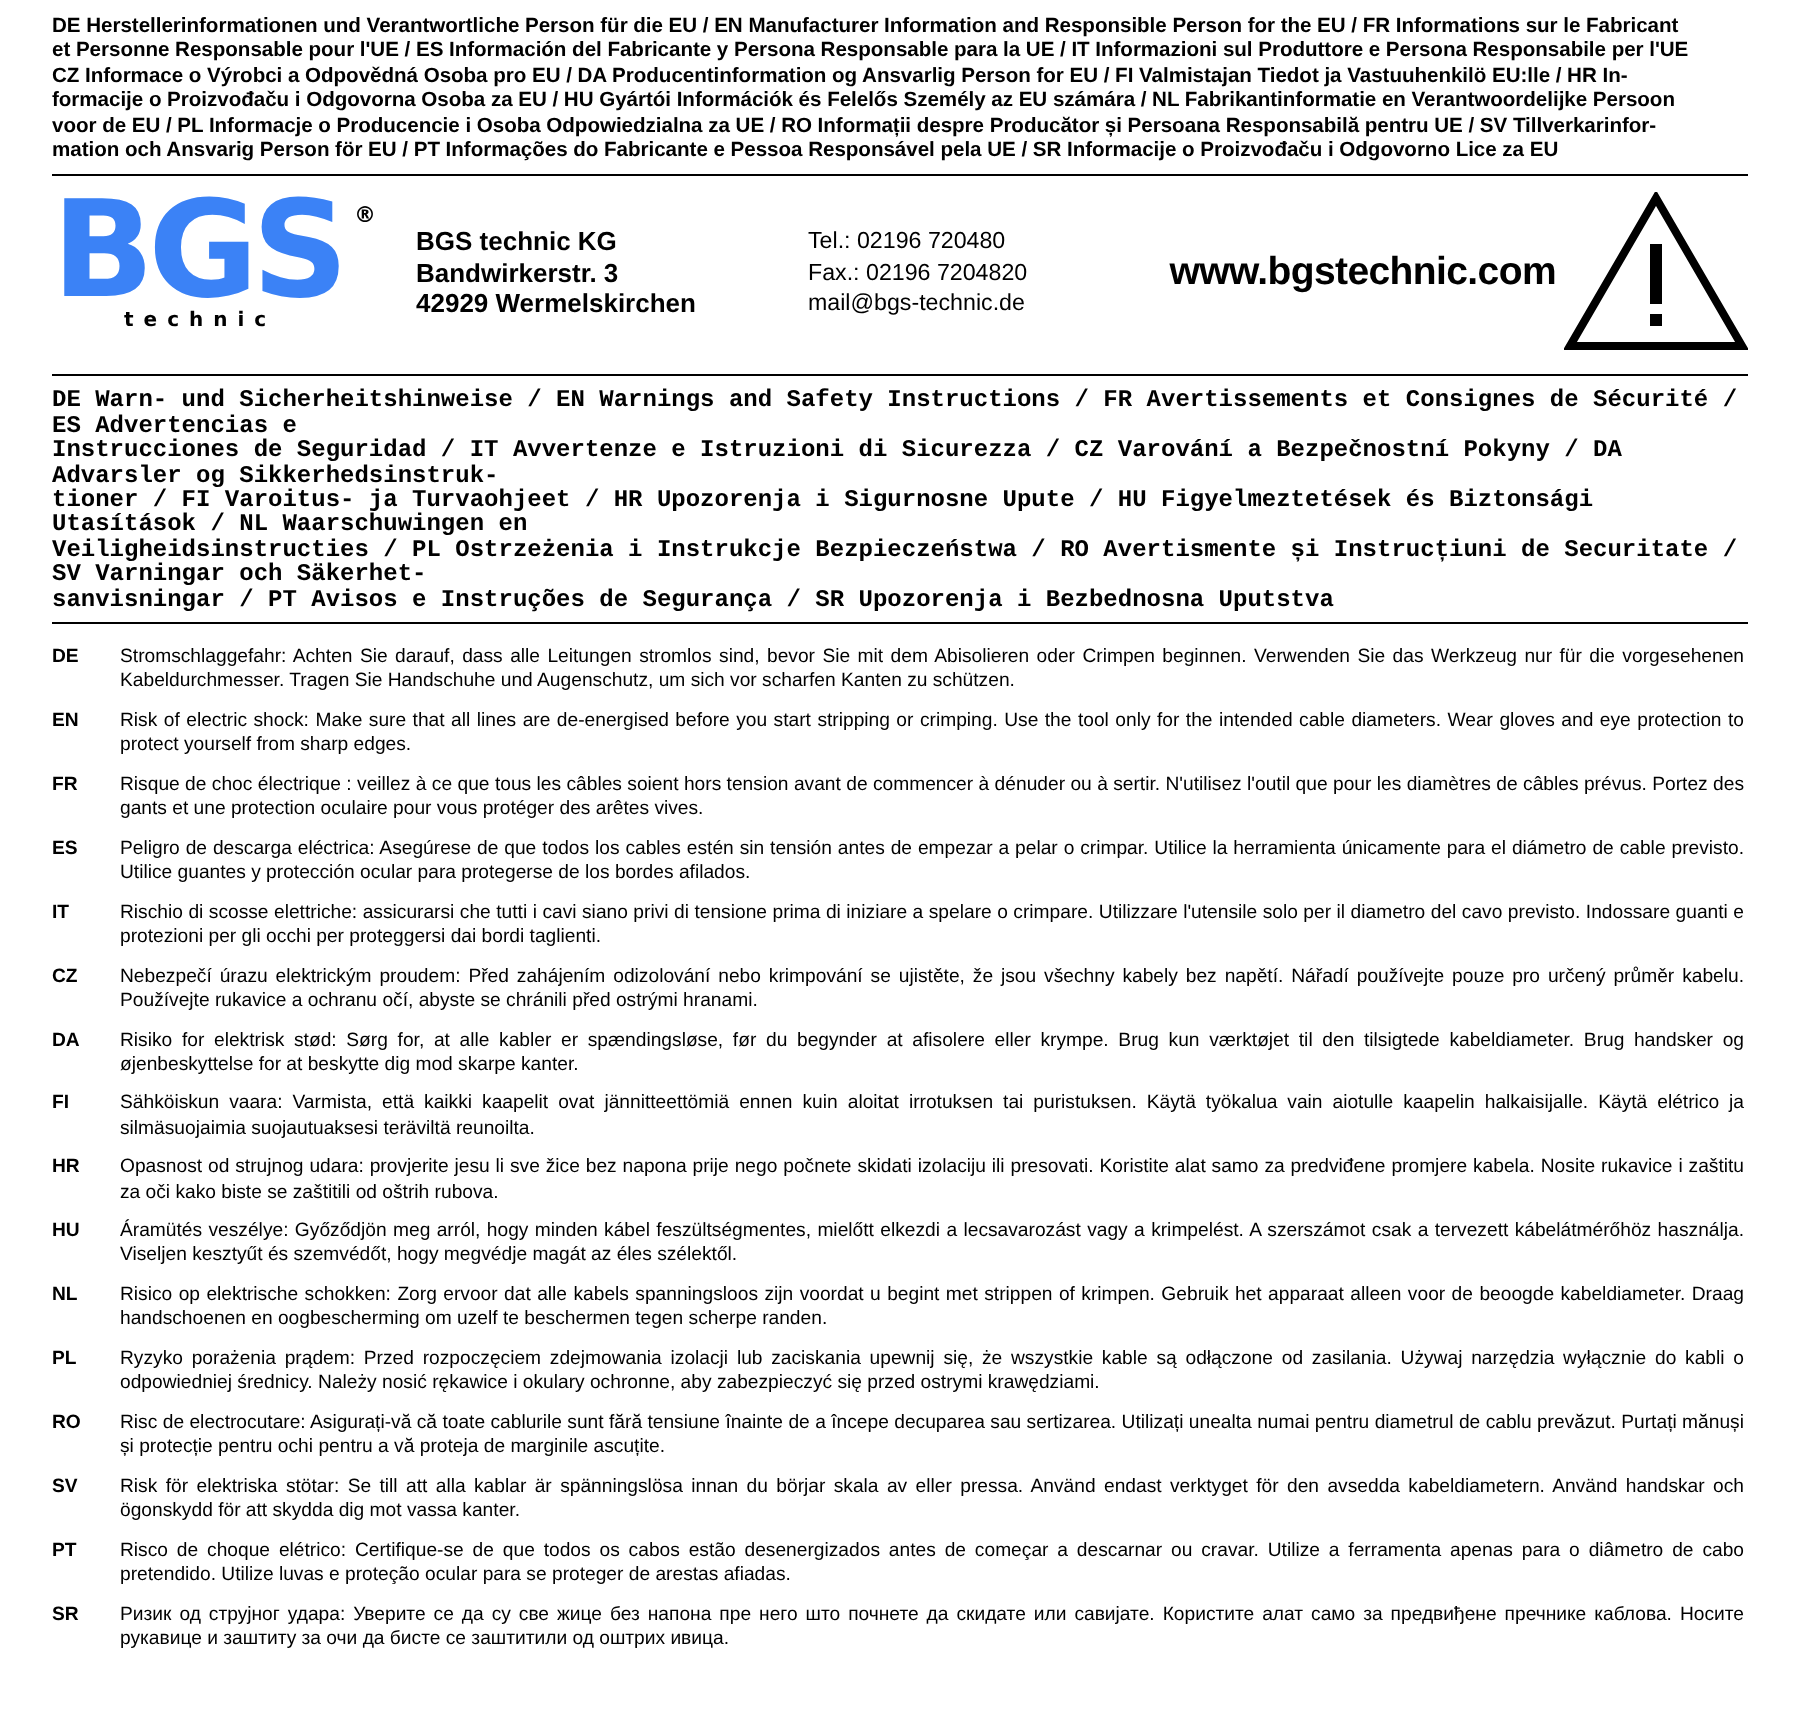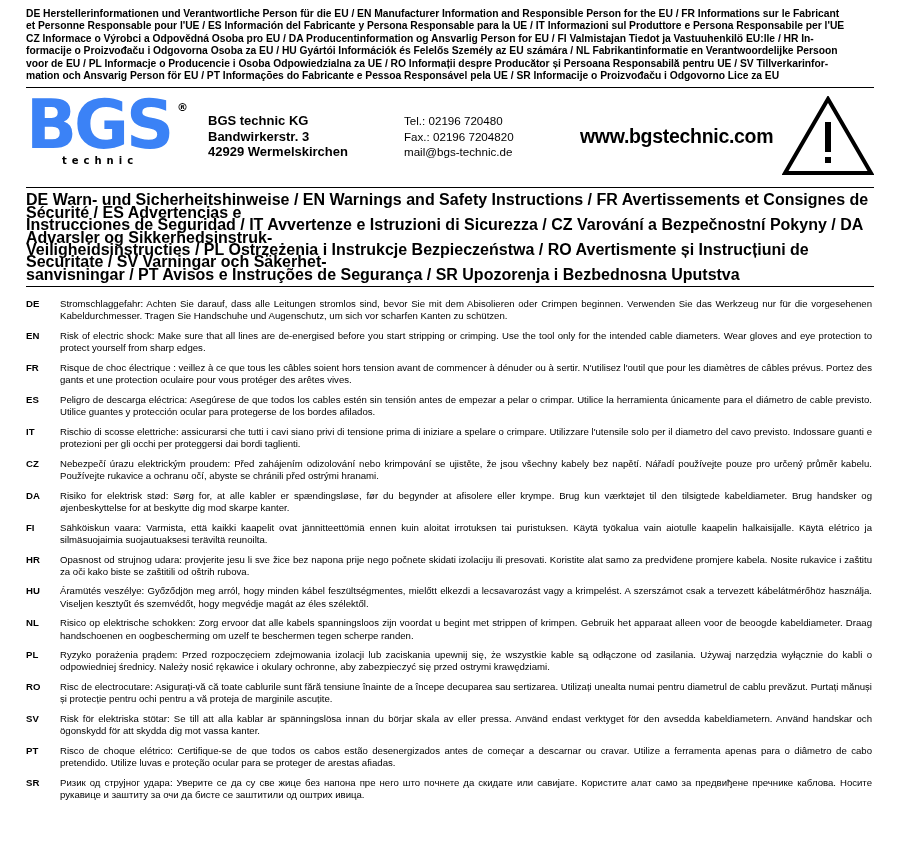--- a/index.html
+++ b/index.html
@@ -88,35 +88,36 @@
   .contact {
     flex: 0 0 170px;
     font-size: 11.6px;
     line-height: 15.4px;
   }
   .website {
     flex: 1 1 auto;
     font-size: 19.5px;
     font-weight: bold;
     letter-spacing: -0.3px;
-    text-align: left;
+    text-align: right;
     padding-left: 6px;
   }
   .warn-tri {
     flex: 0 0 96px;
     display: flex;
     justify-content: flex-end;
     align-items: center;
   }
   
   .warn-heading {
-    font-size: 16px;
+    font-size: 12px;
     line-height: 12.4px;
     font-weight: bold;
     margin-top: 6px;
+    font-family: Liberation Mono, monospace;
   }
   
   .langs {
     margin-top: 11px;
   }
   .lang-row {
     display: flex;
     margin-bottom: 7.5px;
   }
   .lang-code {
@@ -179,20 +180,21 @@
         <rect x="43" y="61" width="6" height="6" fill="#000"></rect>
       </svg>
     </div>
   </div>
 
   <hr class="rule thick">
 
   <div class="warn-heading">
     <div>DE Warn- und Sicherheitshinweise  /  EN Warnings and Safety Instructions  /  FR Avertissements et Consignes de Sécurité  /  ES Advertencias e</div>
     <div>Instrucciones de Seguridad  /  IT Avvertenze e Istruzioni di Sicurezza  /  CZ Varování a Bezpečnostní Pokyny  /  DA Advarsler og Sikkerhedsinstruk-</div>
+    <div>tioner  /  FI Varoitus- ja Turvaohjeet  /  HR Upozorenja i Sigurnosne Upute  /  HU Figyelmeztetések és Biztonsági Utasítások  /  NL Waarschuwingen en</div>
     <div>Veiligheidsinstructies  /  PL Ostrzeżenia i Instrukcje Bezpieczeństwa  /  RO Avertismente și Instrucțiuni de Securitate  /  SV Varningar och Säkerhet-</div>
     <div>sanvisningar  /  PT Avisos e Instruções de Segurança  /  SR Upozorenja i Bezbednosna Uputstva</div>
   </div>
 
   <hr class="rule thick">
 
   <div class="langs">
 
     <div class="lang-row">
       <div class="lang-code">DE</div>

